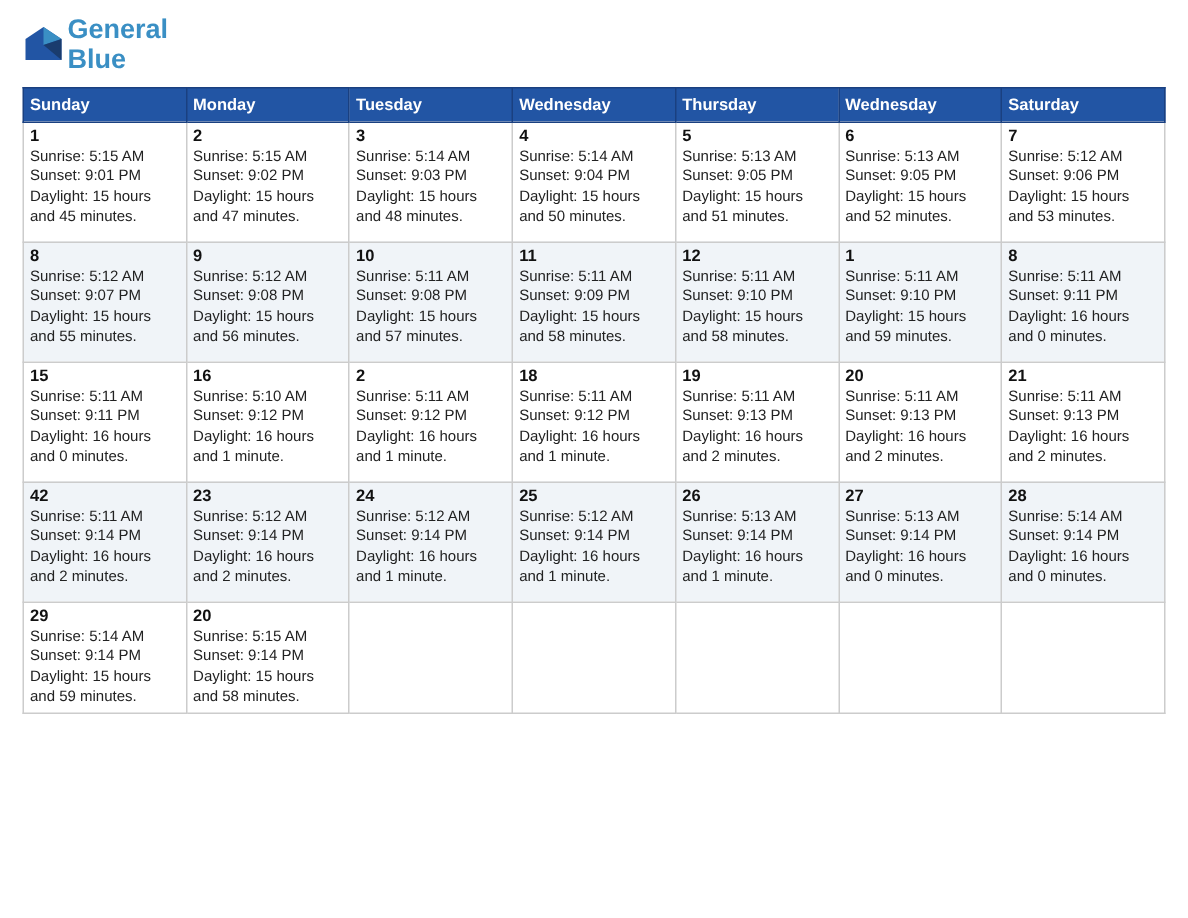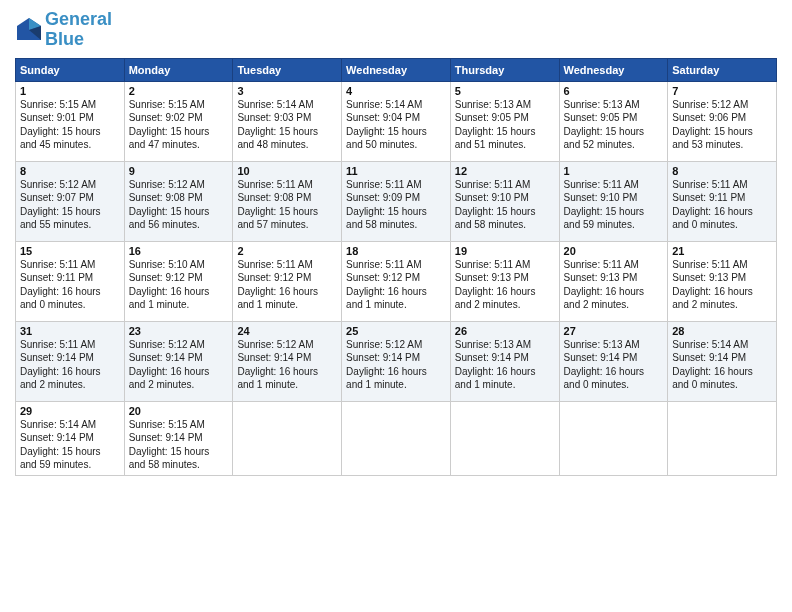--- a/index.html
+++ b/index.html
@@ -301,21 +301,21 @@
         <span class="day-num">21</span>
         <div class="day-info">
           Sunrise: 5:11 AM<br>
           Sunset: 9:13 PM<br>
           Daylight: 16 hours and 2 minutes.
         </div>
       </td>
         </tr>
         <tr class="row-shaded">
           <td>
-        <span class="day-num">31</span>
+        <span class="day-num">42</span>
         <div class="day-info">
           Sunrise: 5:11 AM<br>
           Sunset: 9:14 PM<br>
           Daylight: 16 hours and 2 minutes.
         </div>
       </td>
           <td>
         <span class="day-num">23</span>
         <div class="day-info">
           Sunrise: 5:12 AM<br>

